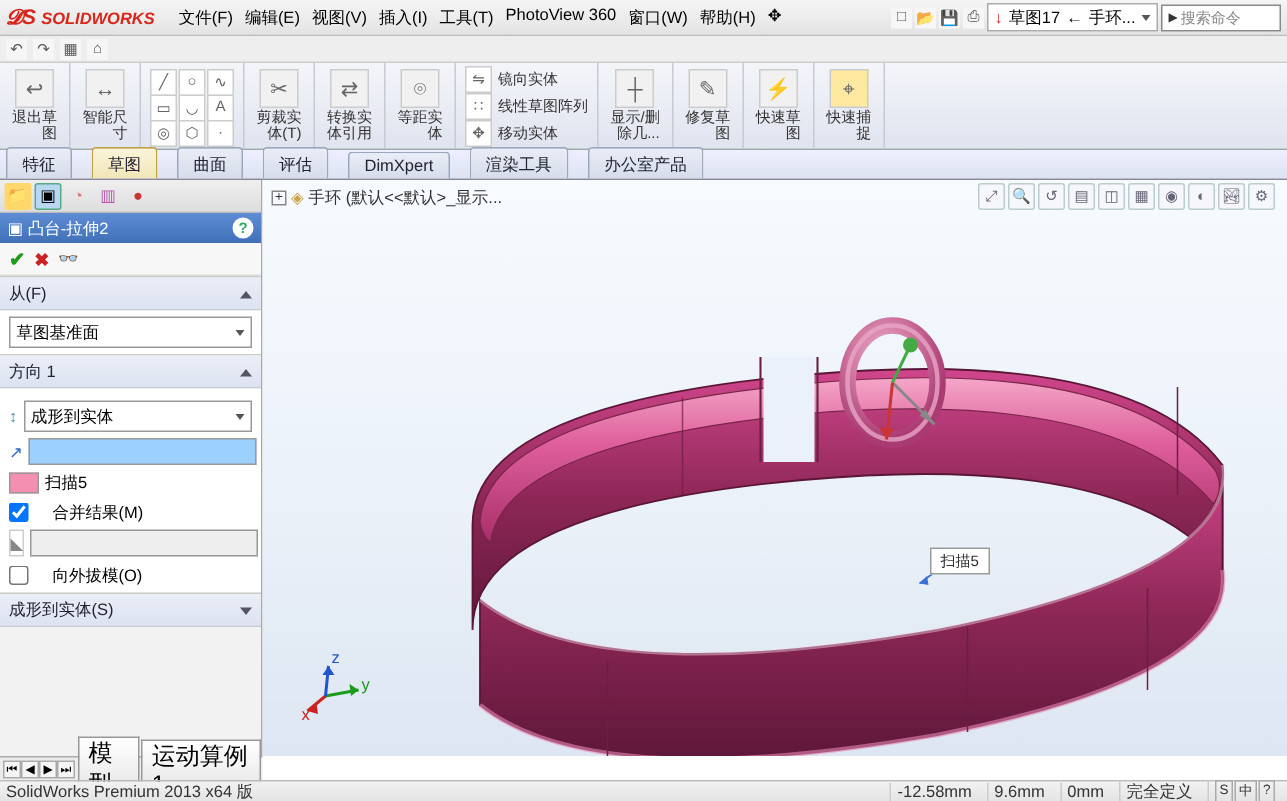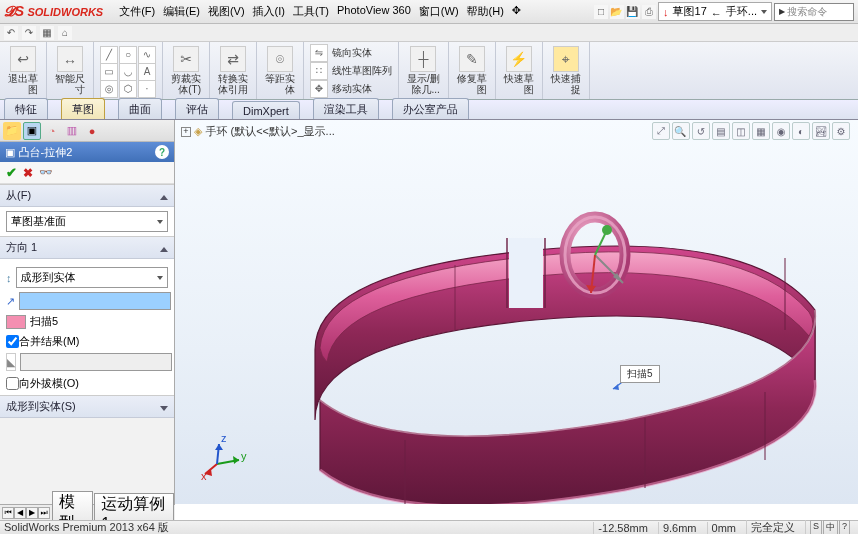--- a/index.html
+++ b/index.html
@@ -54,21 +54,21 @@
 .pm-section-head { background: linear-gradient(#eaeef7,#dce3f0); padding: 3px 6px; font-size: 11px; color: #223; display: flex; align-items: center; gap: 4px; border-bottom: 1px solid #c5cbd8; }
 .pm-section-head .caret { margin-left: auto; }
 .caret-up::after { content: ""; display: inline-block; border-left: 4px solid transparent; border-right: 4px solid transparent; border-bottom: 5px solid #556; }
 .caret-down::after { content: ""; display: inline-block; border-left: 4px solid transparent; border-right: 4px solid transparent; border-top: 5px solid #556; }
 .pm-section-body { padding: 4px 6px; background: #fff; }
 .pm-combo { width: 100%; border: 1px solid #999; padding: 2px 4px; font-size: 11px; background: #fff; display: flex; align-items: center; }
 .pm-combo .arrow-box { margin-left: auto; }
 .pm-field-row { display: flex; align-items: center; gap: 4px; margin-top: 4px; }
 .pm-field-row input[type="text"] { flex: 1; border: 1px solid #999; padding: 2px 4px; font-size: 11px; }
 .color-swatch { width: 20px; height: 14px; background: #f48fb1; display: inline-block; border: 1px solid #999; }
-.pm-check { display: flex; align-items: center; gap: 0; margin-top: 5px; font-size: 11px; }
+.pm-check { display: flex; align-items: center; gap: 16px; margin-top: 5px; font-size: 11px; }
 .pm-check input { margin: 0; }
 
 
 .viewport { flex: 1; position: relative; background: linear-gradient(#f7fbff 0%, #e9f0f8 60%, #dde6f2 100%); overflow: hidden; }
 .view-toolbar { position: absolute; top: 2px; right: 8px; display: flex; gap: 2px; }
 .view-icon { width: 18px; height: 18px; border: 1px solid #bcc; background: #f5f7fb; display: flex; align-items: center; justify-content: center; font-size: 10px; color: #667; border-radius: 2px; }
 .tree-fly { position: absolute; left: 6px; top: 4px; font-size: 11px; color: #333; display: flex; align-items: center; gap: 3px; }
 .tree-fly .plus { border: 1px solid #888; width: 10px; height: 10px; display: flex; align-items: center; justify-content: center; font-size: 9px; line-height: 1; }
 
 

